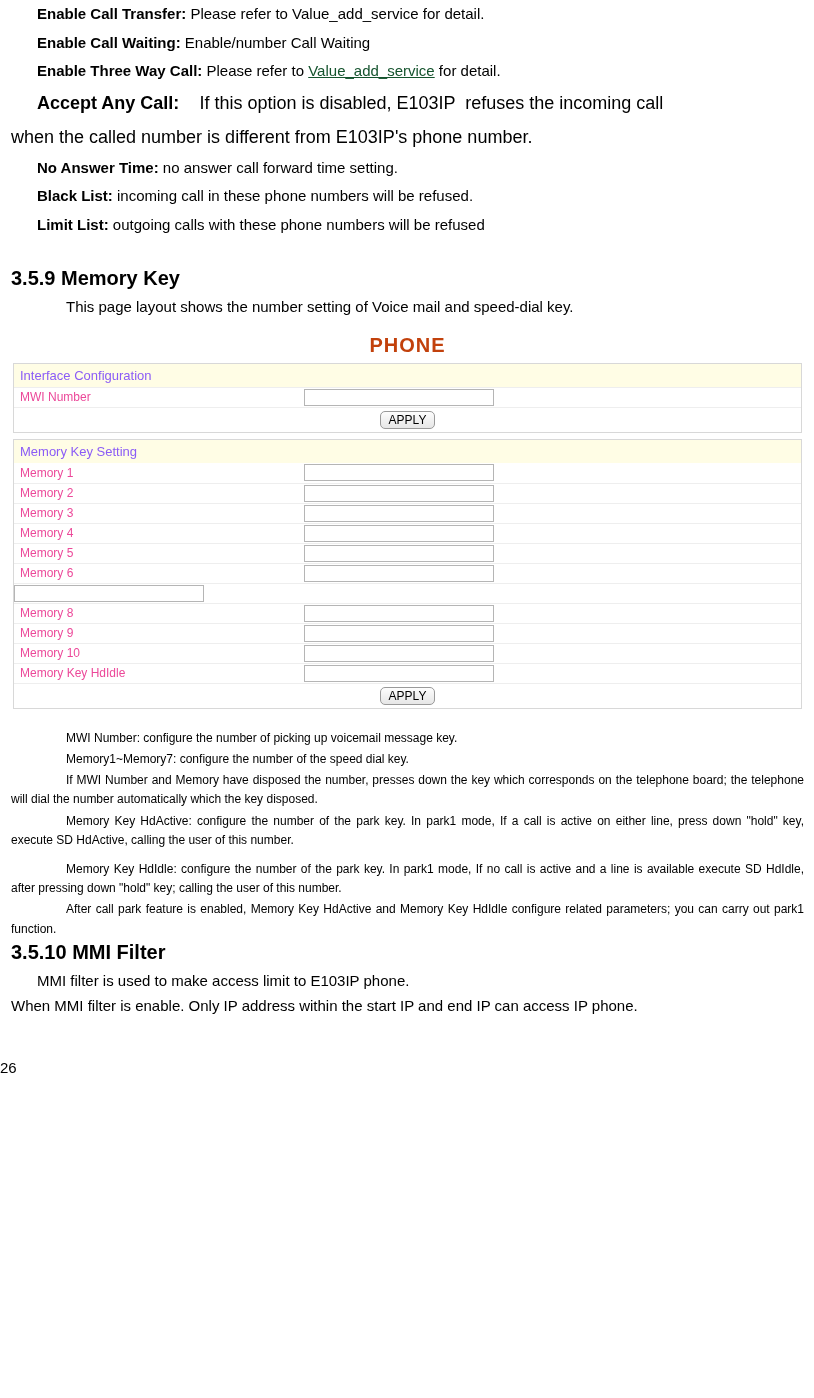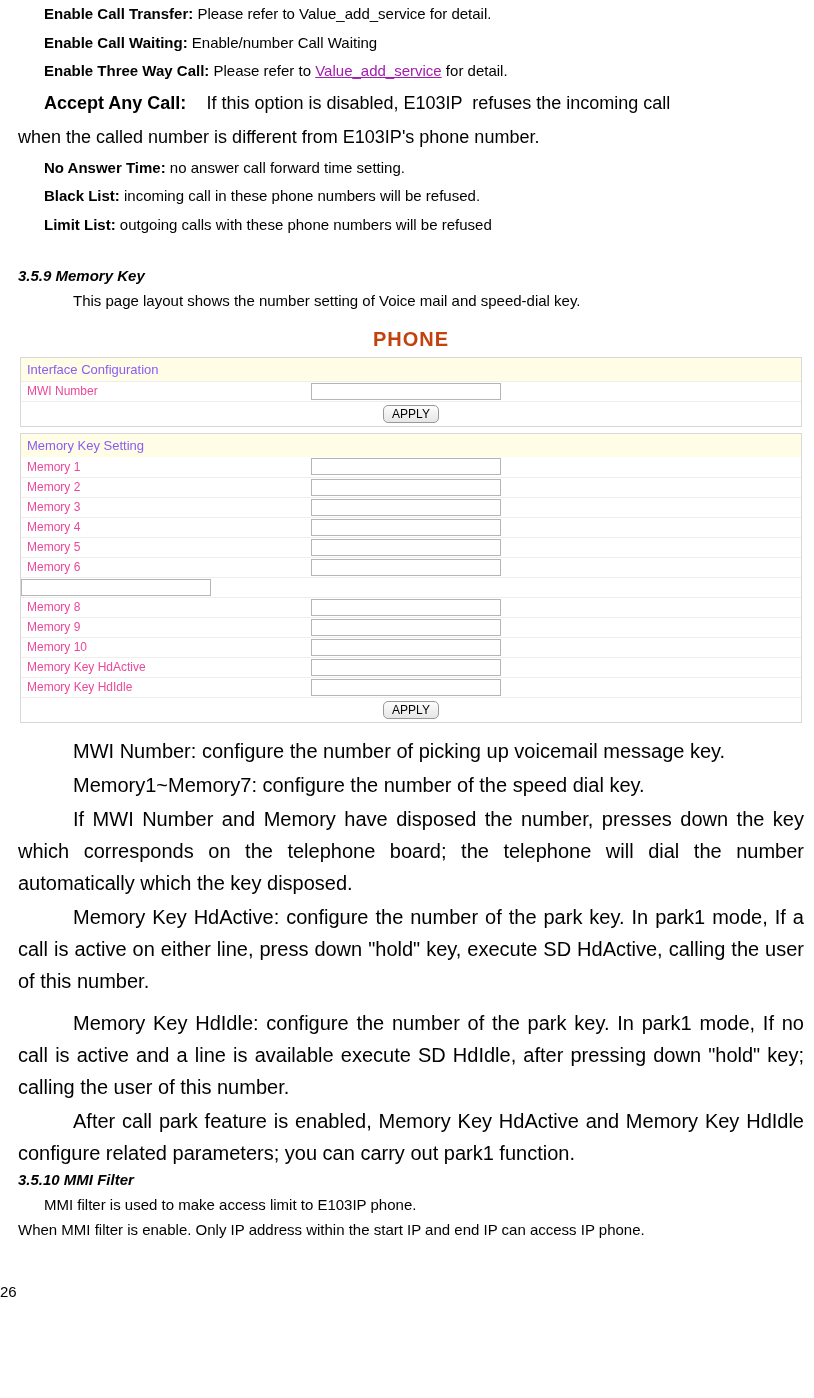--- a/index.html
+++ b/index.html
@@ -5,40 +5,39 @@
   * { box-sizing: border-box; }
   body {
     margin: 0;
     padding: 0;
     font-family: Verdana, Arial, sans-serif;
     background: #fff;
     color: #000;
     width: 814px;
   }
   .page {
-    padding: 0 10px 10px 18px;
+    padding: 0 10px 10px 11px;
   }
   .def-line {
     font-size: 15px;
     line-height: 1.9;
     margin-left: 26px;
   }
   .def-line .label { font-weight: bold; }
   .def-wrap {
     font-size: 18px;
     line-height: 1.9;
   }
   .def-wrap .lead { margin-left: 26px; }
-  .link { color: #a21caf; text-decoration: underline; cursor: pointer; }
+  .link { color: #14532d; text-decoration: underline; cursor: pointer; }
   .sec-head {
     font-weight: bold;
-    font-size: 15px;
+    font-size: 20px;
     margin-top: 28px;
     margin-bottom: 4px;
-    font-style: italic;
   }
   .body-text {
     font-size: 15px;
     line-height: 1.7;
     text-align: justify;
   }
   .indent-line { text-indent: 55px; }
   .phone-title {
     text-align: center;
     font-family: Arial, sans-serif;
@@ -93,23 +92,23 @@
     font-family: Arial, sans-serif;
     font-size: 12px;
     padding: 1px 8px;
     border: 1px solid #999;
     border-radius: 5px;
     background: linear-gradient(#fdfdfd, #e6e6e6);
     cursor: pointer;
   }
   .desc {
     font-family: Arial, sans-serif;
-    font-size: 20px;
+    font-size: 12px;
     line-height: 1.6;
-    margin-top: 12px;
+    margin-top: 20px;
   }
   .desc p { margin: 0 0 2px 0; }
   .desc .para { text-align: justify; }
   .desc .ind { text-indent: 55px; }
   .page-num {
     text-align: left;
     font-size: 15px;
     padding: 30px 6px 6px 0;
   }
 </style>
@@ -201,24 +200,20 @@
         </div>
         <div class="panel-row">
           <div class="panel-label">Memory 9</div>
           <div class="panel-input-cell"><input type="text" class="panel-input" value="" style=""></div>
         </div>
         <div class="panel-row">
           <div class="panel-label">Memory 10</div>
           <div class="panel-input-cell"><input type="text" class="panel-input" value="" style=""></div>
         </div>
         <div class="panel-row">
-          <div class="panel-label">Memory Key HdActive</div>
-          <div class="panel-input-cell"><input type="text" class="panel-input" value="" style=""></div>
-        </div>
-        <div class="panel-row">
           <div class="panel-label">Memory Key HdIdle</div>
           <div class="panel-input-cell"><input type="text" class="panel-input" value="" style=""></div>
         </div>
       </div>
     <div class="apply-row">
       <button class="apply-btn">APPLY</button>
     </div>
   </div>
 
   <div class="desc">

